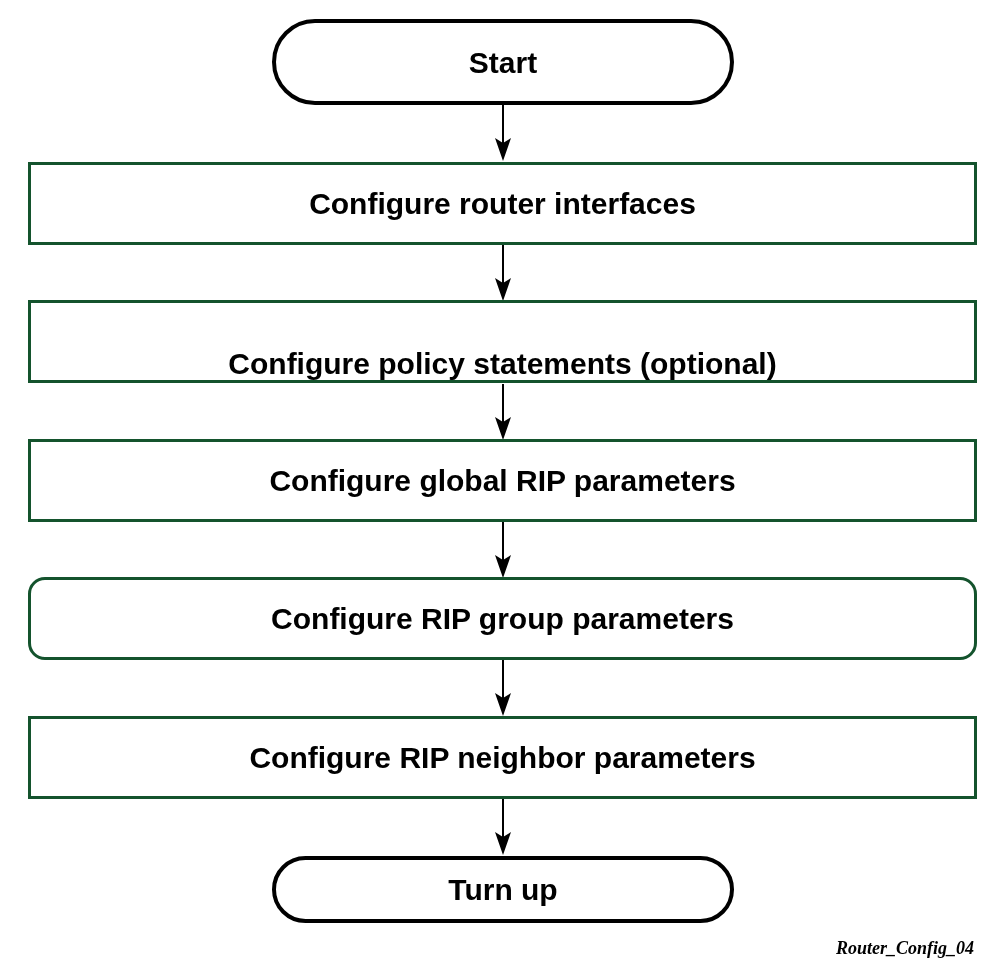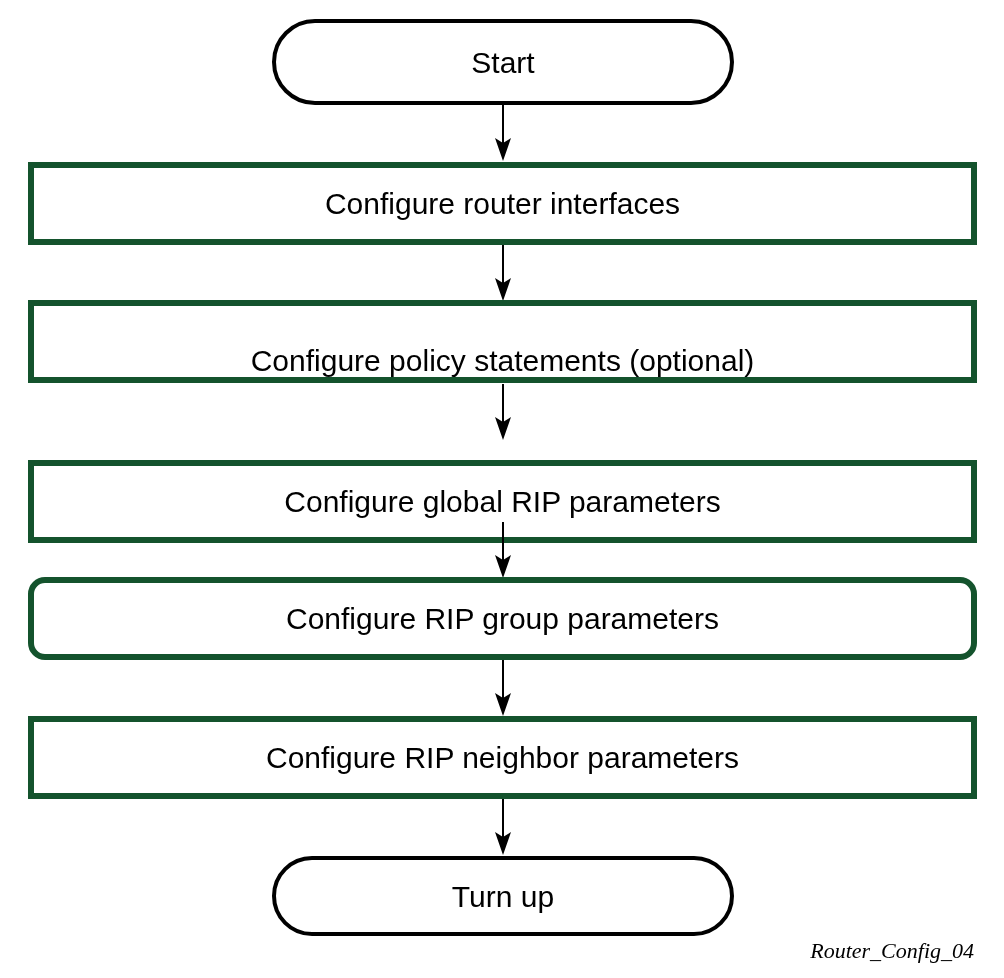--- a/index.html
+++ b/index.html
@@ -8,20 +8,21 @@
     background: #ffffff;
   }
   .canvas {
     position: relative;
     width: 1004px;
     height: 978px;
     background: #ffffff;
     font-family: "Liberation Sans", sans-serif;
     color: #000000;
     overflow: hidden;
+    font-weight: bold;
   }
   .node {
     position: absolute;
     box-sizing: border-box;
     background: #ffffff;
     display: flex;
     align-items: center;
     justify-content: center;
     text-align: center;
     font-size: 30px;
@@ -29,51 +30,51 @@
     color: #000000;
   }
   .terminator {
     left: 272px;
     width: 462px;
     height: 86px;
     border: 4px solid #000000;
     border-radius: 44px;
   }
   .terminator.start { top: 19px; }
-  .terminator.turnup { top: 856px; height: 80px; border-radius: 42px; }
+  .terminator.turnup { top: 856px; height: 67px; border-radius: 42px; }
   .process {
     left: 28px;
     width: 949px;
     height: 83px;
-    border: 6px solid #14532d;
+    border: 3px solid #14532d;
   }
   .process.p1 { top: 162px; }
   .process.p2 { top: 300px; align-items: flex-end; }
-  .process.p3 { top: 439px; margin-top: 21px; }
+  .process.p3 { top: 439px; }
   .process.p4 { top: 577px; border-radius: 17px; }
   .process.p5 { top: 716px; }
   .arrow {
     position: absolute;
     left: 491px;
     width: 24px;
     height: 56px;
   }
   .arrow.a1 { top: 105px; }
   .arrow.a2 { top: 245px; }
   .arrow.a3 { top: 384px; }
   .arrow.a4 { top: 522px; }
   .arrow.a5 { top: 660px; }
   .arrow.a6 { top: 799px; }
   .caption {
     position: absolute;
     top: 938px;
     right: 30px;
     font-family: "Liberation Serif", serif;
     font-style: italic;
-    font-size: 22px;
+    font-size: 18px;
     color: #000000;
     white-space: nowrap;
   }
 </style>
 </head>
 <body>
 
 <div class="canvas">
 
   <div class="node terminator start">

